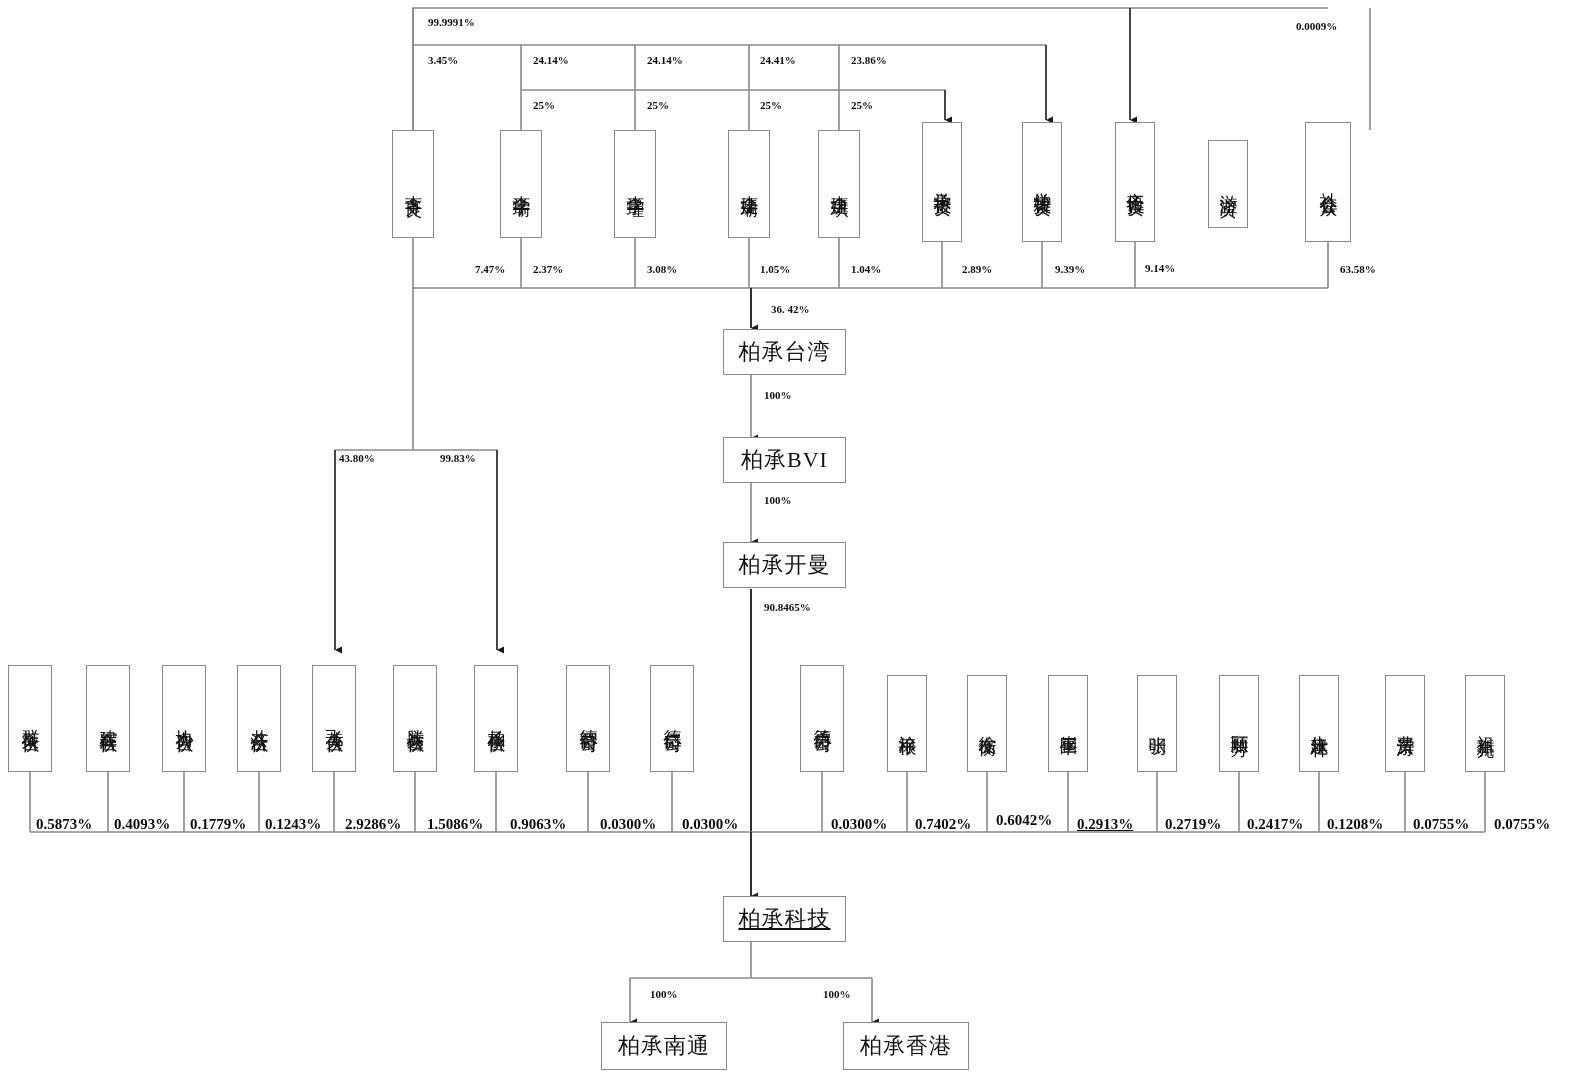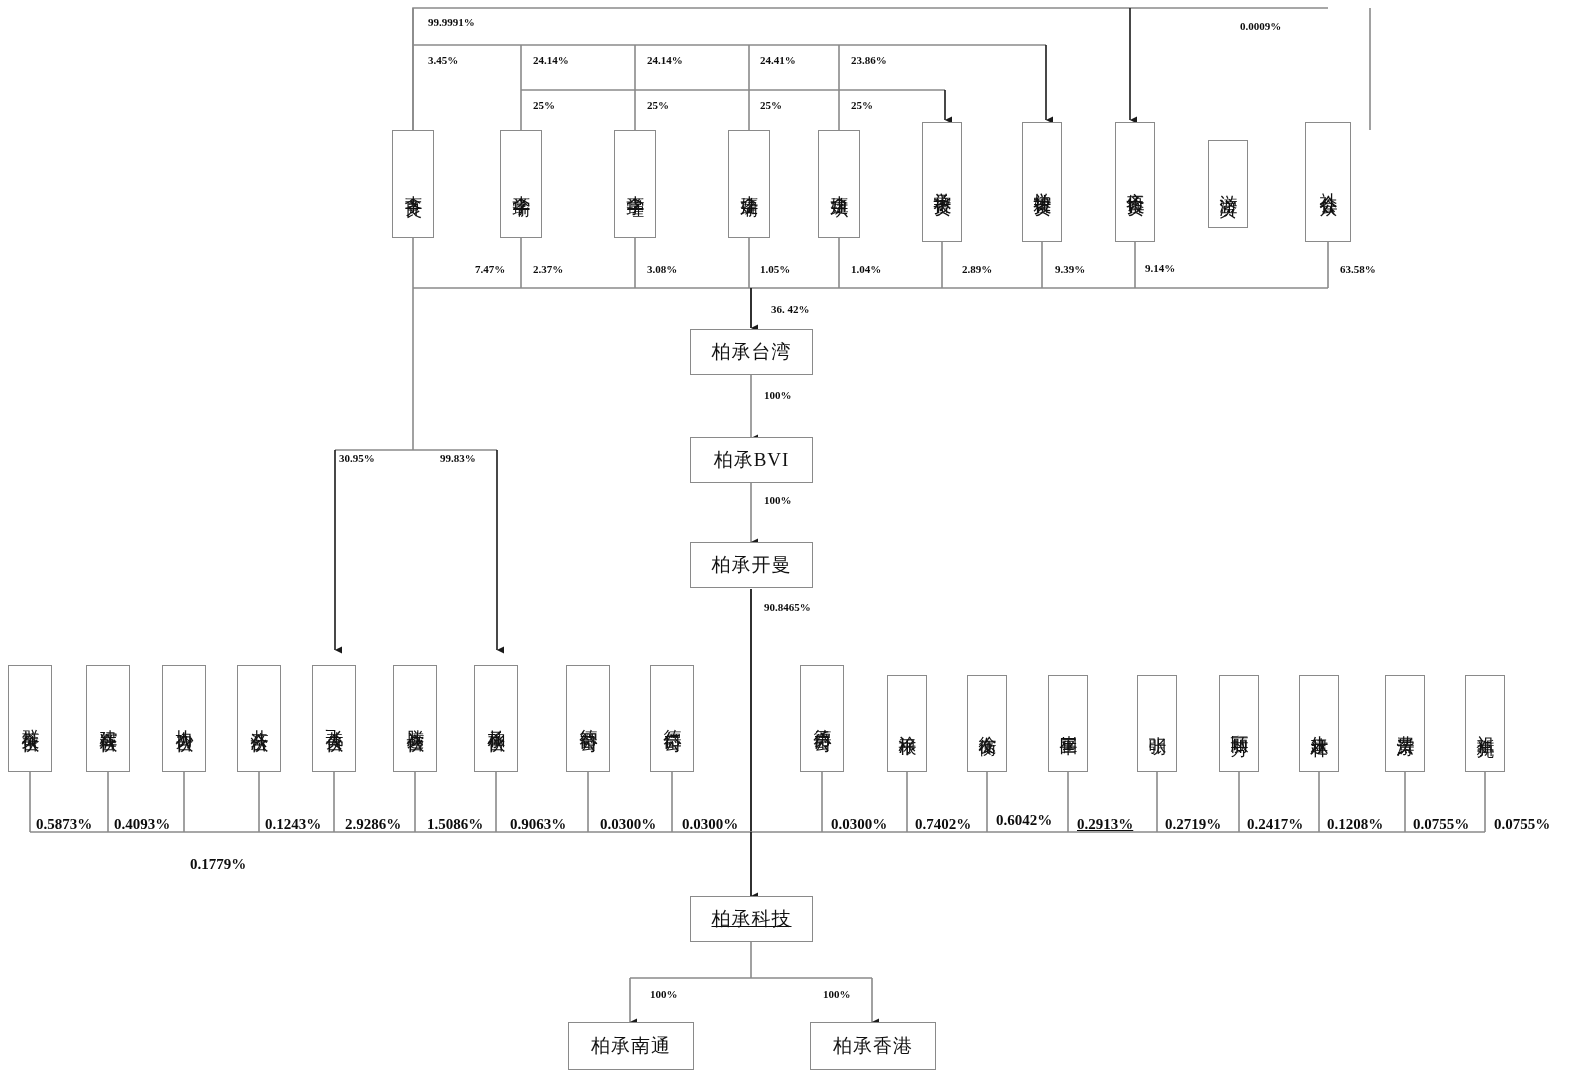--- a/index.html
+++ b/index.html
@@ -35,23 +35,24 @@
   
   .node.vert{
     writing-mode:vertical-rl;
     text-orientation:upright;
     letter-spacing:2px;
     font-size:18px;
     line-height:1.05;
     font-weight:400;
   }
   .node.horiz{
-    font-size:19px;
+    font-size:22px;
     letter-spacing:1px;
     font-weight:400;
+    margin-left:33px;
   }
   .lbl{
     position:absolute;
     font-size:11px;
     font-weight:bold;
     color:#0d0d0d;
     white-space:nowrap;
     letter-spacing:0px;
     z-index:4;
     font-family:"Liberation Serif","DejaVu Serif",serif;
@@ -137,21 +138,21 @@
       <path d="M751,832 L751,896" stroke="#1a1a1a" stroke-width="1.8" marker-end="url(#ah)"></path>
 
       <path d="M751,942 L751,978"></path>
       <path d="M630,978 L872,978"></path>
       <path d="M630,978 L630,1022" marker-end="url(#ah)"></path>
       <path d="M872,978 L872,1022" marker-end="url(#ah)"></path>
     </g>
   </svg>
 
   <div class="lbl" style="left:428px;top:16px;">99.9991%</div>
-  <div class="lbl" style="left:1240px;top:20px;">0.0009%</div>
+  <div class="lbl" style="left:1296px;top:20px;">0.0009%</div>
 
   <div class="lbl" style="left:428px;top:54px;">3.45%</div>
   <div class="lbl" style="left:533px;top:54px;">24.14%</div>
   <div class="lbl" style="left:647px;top:54px;">24.14%</div>
   <div class="lbl" style="left:760px;top:54px;">24.41%</div>
   <div class="lbl" style="left:851px;top:54px;">23.86%</div>
 
   <div class="lbl" style="left:533px;top:99px;">25%</div>
   <div class="lbl" style="left:647px;top:99px;">25%</div>
   <div class="lbl" style="left:760px;top:99px;">25%</div>
@@ -183,21 +184,21 @@
   <div class="node horiz" style="left:690px;top:329px;width:123px;height:46px;">柏承台湾</div>
 
   <div class="lbl" style="left:764px;top:389px;">100%</div>
   <div class="node horiz" style="left:690px;top:437px;width:123px;height:46px;">柏承BVI</div>
 
   <div class="lbl" style="left:764px;top:494px;">100%</div>
   <div class="node horiz" style="left:690px;top:542px;width:123px;height:46px;">柏承开曼</div>
 
   <div class="lbl" style="left:764px;top:601px;">90.8465%</div>
 
-  <div class="lbl" style="left:339px;top:452px;">30.95%</div>
+  <div class="lbl" style="left:339px;top:452px;">43.80%</div>
   <div class="lbl" style="left:440px;top:452px;">99.83%</div>
 
   <div class="node vert" style="left:8px;top:665px;width:44px;height:107px;">群策合伙</div>
   <div class="node vert" style="left:86px;top:665px;width:44px;height:107px;">建辉合伙</div>
   <div class="node vert" style="left:162px;top:665px;width:44px;height:107px;">协力合伙</div>
   <div class="node vert" style="left:237px;top:665px;width:44px;height:107px;">共济合伙</div>
   <div class="node vert" style="left:312px;top:665px;width:44px;height:107px;">飞黄合伙</div>
   <div class="node vert" style="left:393px;top:665px;width:44px;height:107px;">腾达合伙</div>
   <div class="node vert" style="left:474px;top:665px;width:44px;height:107px;">柏承合伙</div>
   <div class="node vert" style="left:566px;top:665px;width:44px;height:107px;">德智公司</div>
@@ -207,21 +208,21 @@
   <div class="node vert" style="left:967px;top:675px;width:40px;height:97px;">徐友衡</div>
   <div class="node vert" style="left:1048px;top:675px;width:40px;height:97px;">崔国平</div>
   <div class="node vert" style="left:1137px;top:675px;width:40px;height:97px;">张明</div>
   <div class="node vert" style="left:1219px;top:675px;width:40px;height:97px;">顾丽芳</div>
   <div class="node vert" style="left:1299px;top:675px;width:40px;height:97px;">朱建林</div>
   <div class="node vert" style="left:1385px;top:675px;width:40px;height:97px;">费景涛</div>
   <div class="node vert" style="left:1465px;top:675px;width:40px;height:97px;">祖新亮</div>
 
   <div class="lbl sm" style="left:36px;top:816px;">0.5873%</div>
   <div class="lbl sm" style="left:114px;top:816px;">0.4093%</div>
-  <div class="lbl sm" style="left:190px;top:856px;">0.1779%</div>
+  <div class="lbl sm" style="left:190px;top:816px;">0.1779%</div>
   <div class="lbl sm" style="left:265px;top:816px;">0.1243%</div>
   <div class="lbl sm" style="left:345px;top:816px;">2.9286%</div>
   <div class="lbl sm" style="left:427px;top:816px;">1.5086%</div>
   <div class="lbl sm" style="left:510px;top:816px;">0.9063%</div>
   <div class="lbl sm" style="left:600px;top:816px;">0.0300%</div>
   <div class="lbl sm" style="left:682px;top:816px;">0.0300%</div>
   <div class="lbl sm" style="left:831px;top:816px;">0.0300%</div>
   <div class="lbl sm" style="left:915px;top:816px;">0.7402%</div>
   <div class="lbl sm" style="left:996px;top:812px;">0.6042%</div>
   <div class="lbl sm" style="left:1077px;top:816px;text-decoration:underline;">0.2913%</div>

